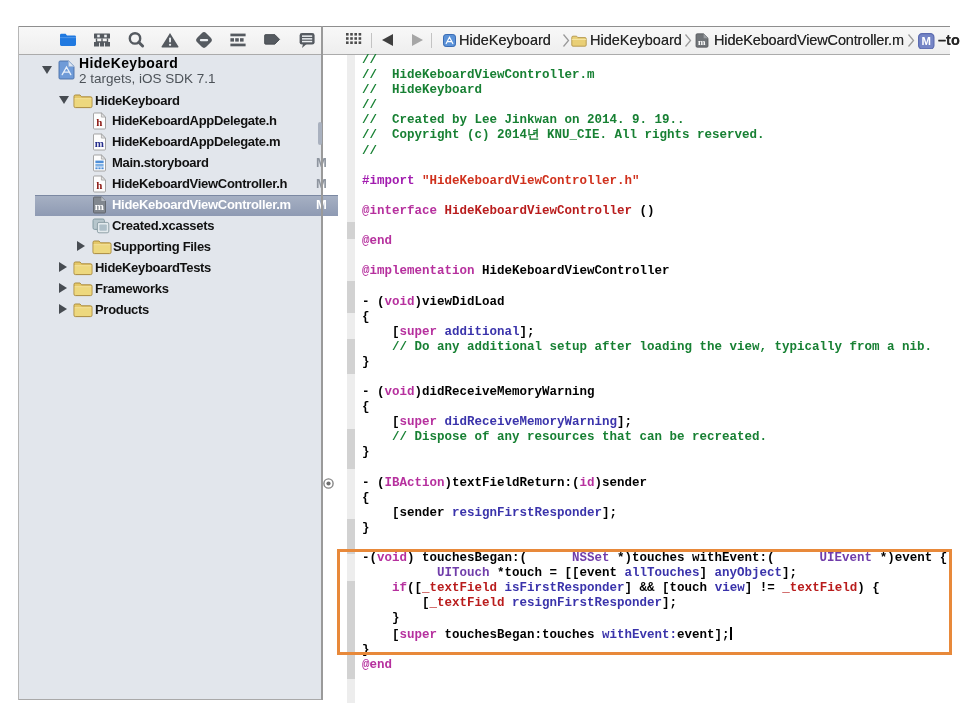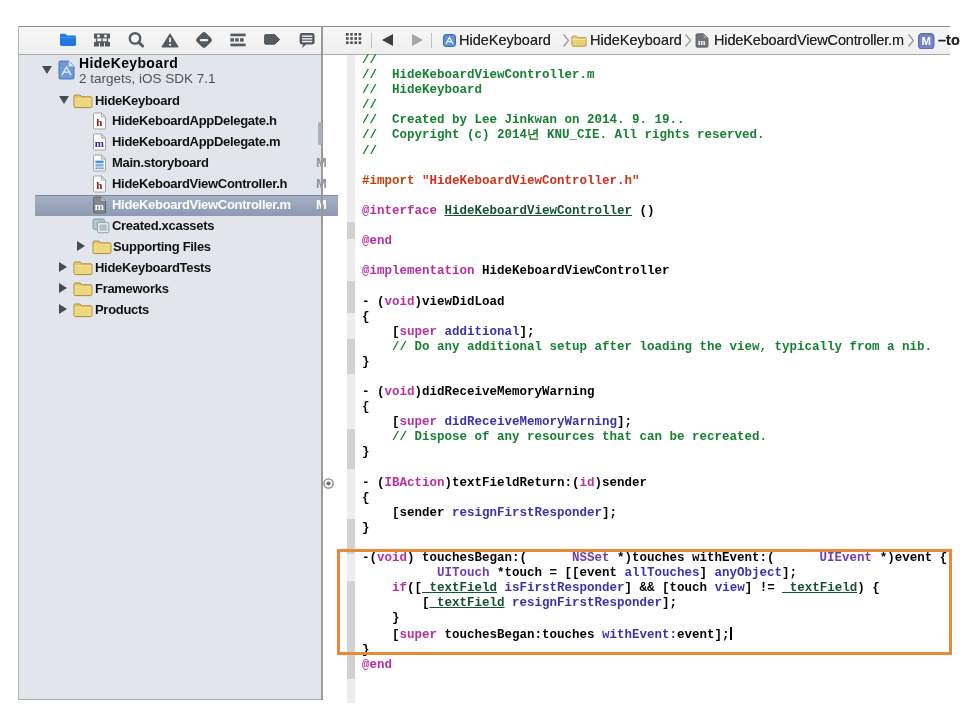--- a/index.html
+++ b/index.html
@@ -19,22 +19,22 @@
 .rib{position:absolute;left:0;width:8px;background:#d2d2d2;}
 
 #code{position:absolute;left:343px;top:27px;margin:0;
   font-family:"Liberation Mono",monospace;font-size:12.5px;line-height:15.1px;
   font-weight:bold;color:#000;white-space:pre;}
 .c{color:#178033;}   
 .k{color:#b6309e;}   
 .t{color:#703daa;margin-left:45px;}   
 .m{color:#3a33ab;}   
 .s{color:#d0301c;}   
-.p{color:#c2410c;}   
-.v{color:#14532d;text-decoration:underline;}   
+.p{color:#a21caf;}   
+.v{color:#b91c1c;}   
 #obox{position:absolute;left:318px;top:523px;width:609px;height:100px;
   border:3px solid #e8893a;}
 .cur{display:inline-block;width:2px;height:13px;background:#000;vertical-align:-2px;}
 .badge{position:absolute;left:281px;top:2px;font-weight:bold;font-size:13px;color:#8e959f;}
 #selrow{position:absolute;left:0;width:303px;height:21px;
   background:linear-gradient(#a6b0c3,#8e9ab3);border-top:1px solid #7b88a2;box-sizing:border-box;}
 .tri{position:absolute;width:0;height:0;}
 .jtxt{position:absolute;top:6px;font-size:14.5px;color:#262626;text-shadow:0 0 0.5px rgba(40,40,40,0.75);white-space:nowrap;}
 .itemtxt{position:absolute;font-size:13px;font-weight:bold;letter-spacing:-0.3px;color:#111;white-space:nowrap;}
 #navicons,#jumpbar,#tree{position:absolute;left:16px;top:0;width:931px;height:674px;}

